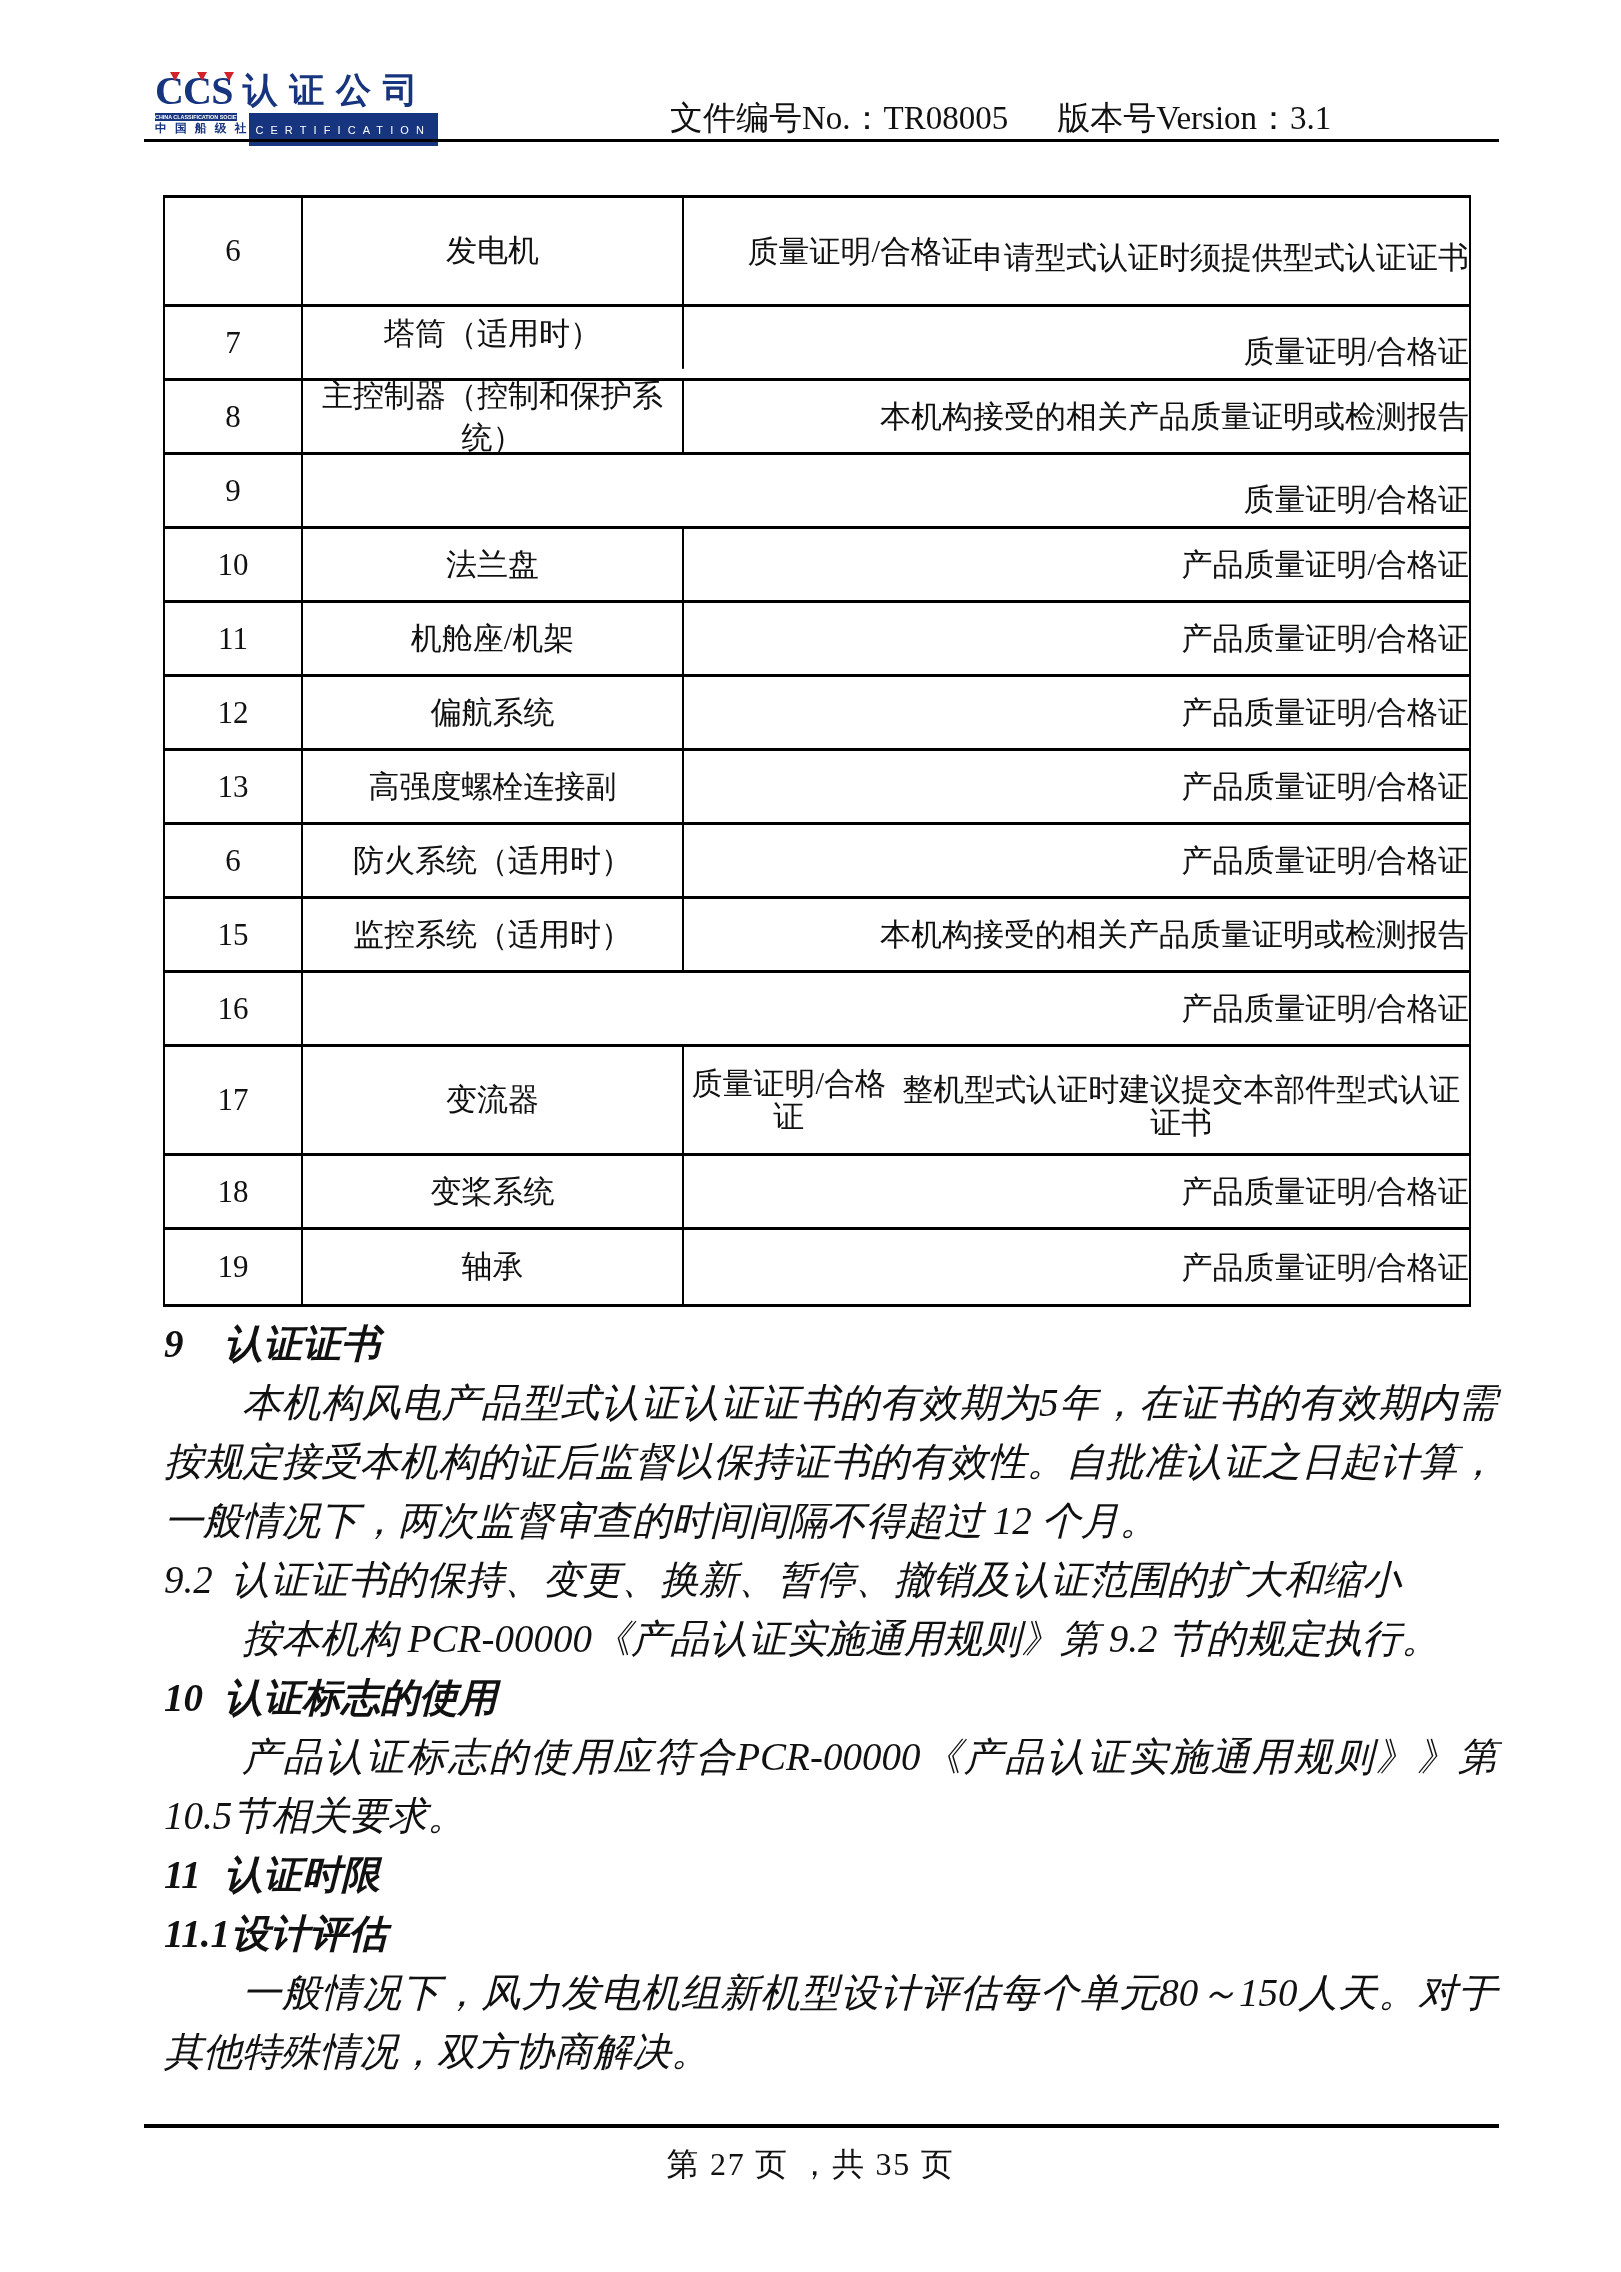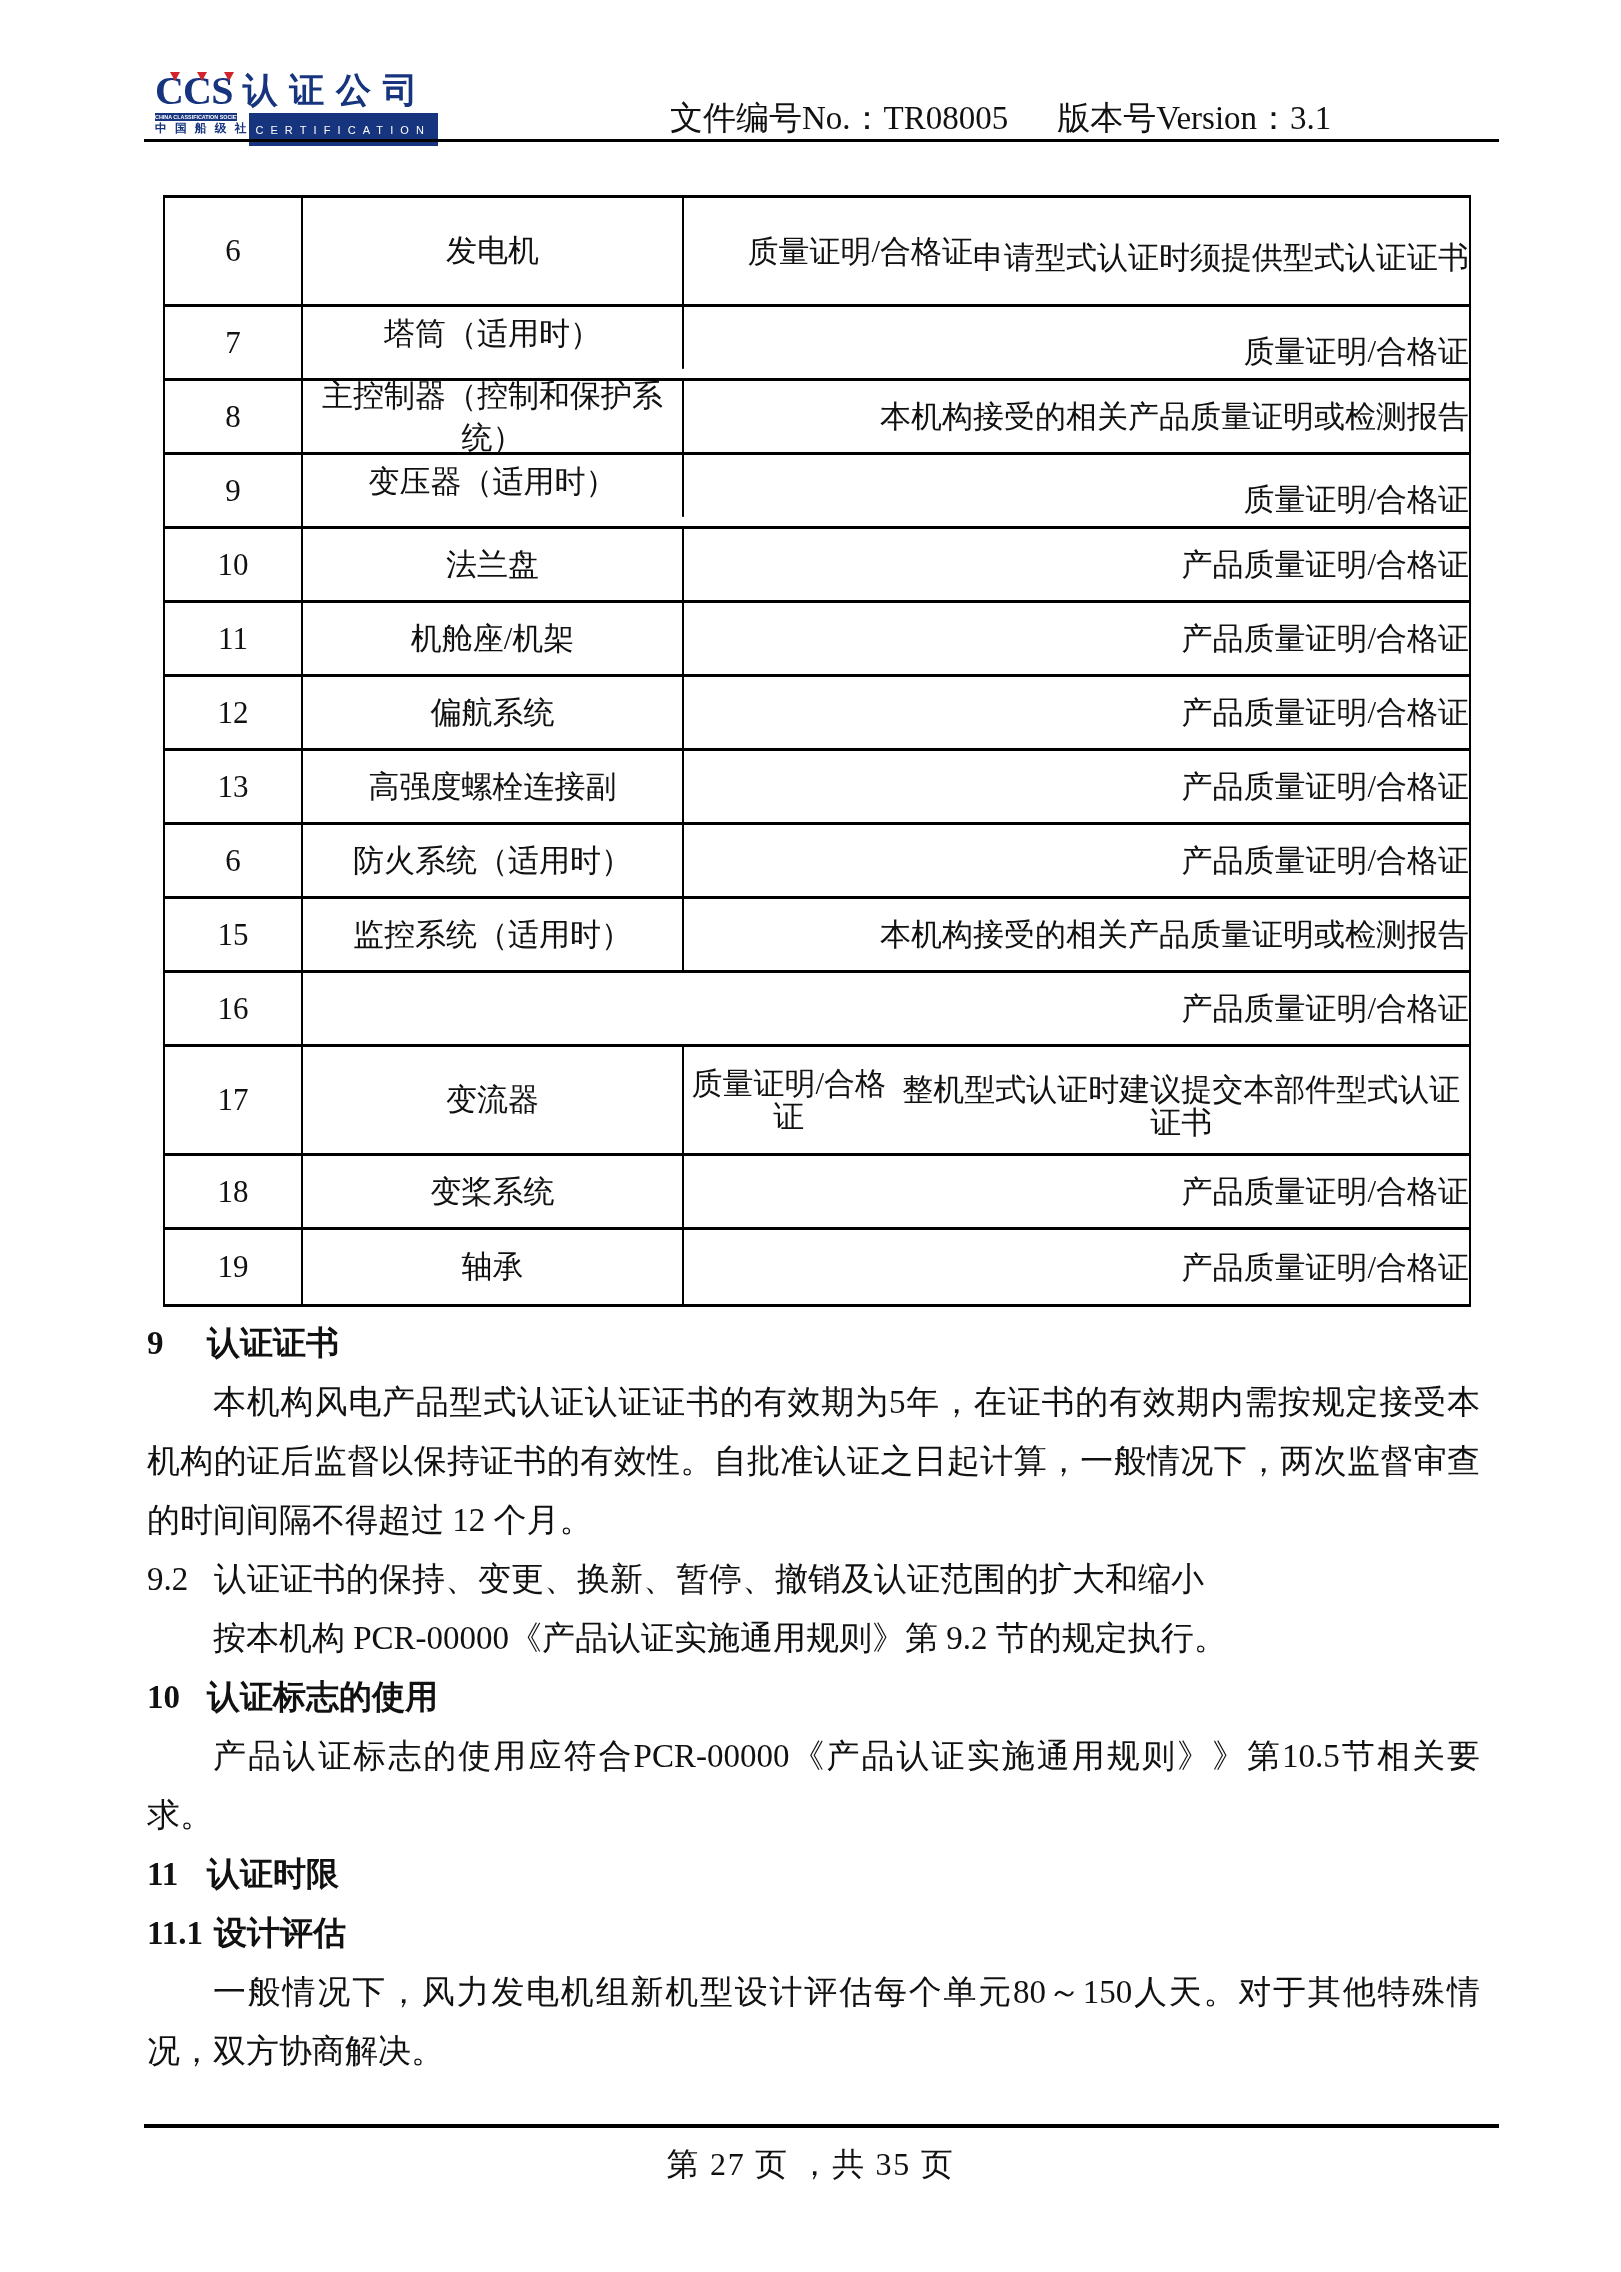--- a/index.html
+++ b/index.html
@@ -86,22 +86,22 @@
   .t-c1{width:138px;border-right:2.5px solid #000;}
   .t-c2{width:381px;border-right:2.5px solid #000;}
   .t-c3{flex:1;flex-direction:row;justify-content:flex-end;}
   .req-line{line-height:33px;}
   .t-c3 .req-line + .req-line{margin-top:12.6px;}
   .t-row.offset .t-c2{transform:translateY(-9.2px);}
   .t-row.offset .t-c3{transform:translateY(9.2px);}
 
   
   .sections{
-    position:absolute;left:147px;top:1314px;width:1333px;
-    font-size:33px;line-height:59px;
+    position:absolute;left:164px;top:1314px;width:1333px;
+    font-size:39px;line-height:59px;font-style:italic;
   }
   .sec-h{margin:0;}
   .sec-h.bold{font-weight:bold;}
   .sec-num{display:inline-block;width:60px;}
   .sec-num.dotted{width:67px;}
   .body-p{
     margin:0;text-align:justify;text-indent:2em;
     text-justify:inter-ideograph;
   }
 
@@ -166,21 +166,20 @@
       </div>
       <div class="t-row">
         <div class="t-cell t-c1">8</div>
         <div class="t-cell t-c2">主控制器（控制和保护系统）</div>
         <div class="t-cell t-c3">
           <div class="req-line">本机构接受的相关产品质量证明或检测报告</div>
         </div>
       </div>
       <div class="t-row offset">
         <div class="t-cell t-c1">9</div>
-        <div class="t-cell t-c2">变压器（适用时）</div>
         <div class="t-cell t-c3">
           <div class="req-line">质量证明/合格证</div>
         </div>
       </div>
       <div class="t-row">
         <div class="t-cell t-c1">10</div>
         <div class="t-cell t-c2">法兰盘</div>
         <div class="t-cell t-c3">
           <div class="req-line">产品质量证明/合格证</div>
         </div>

